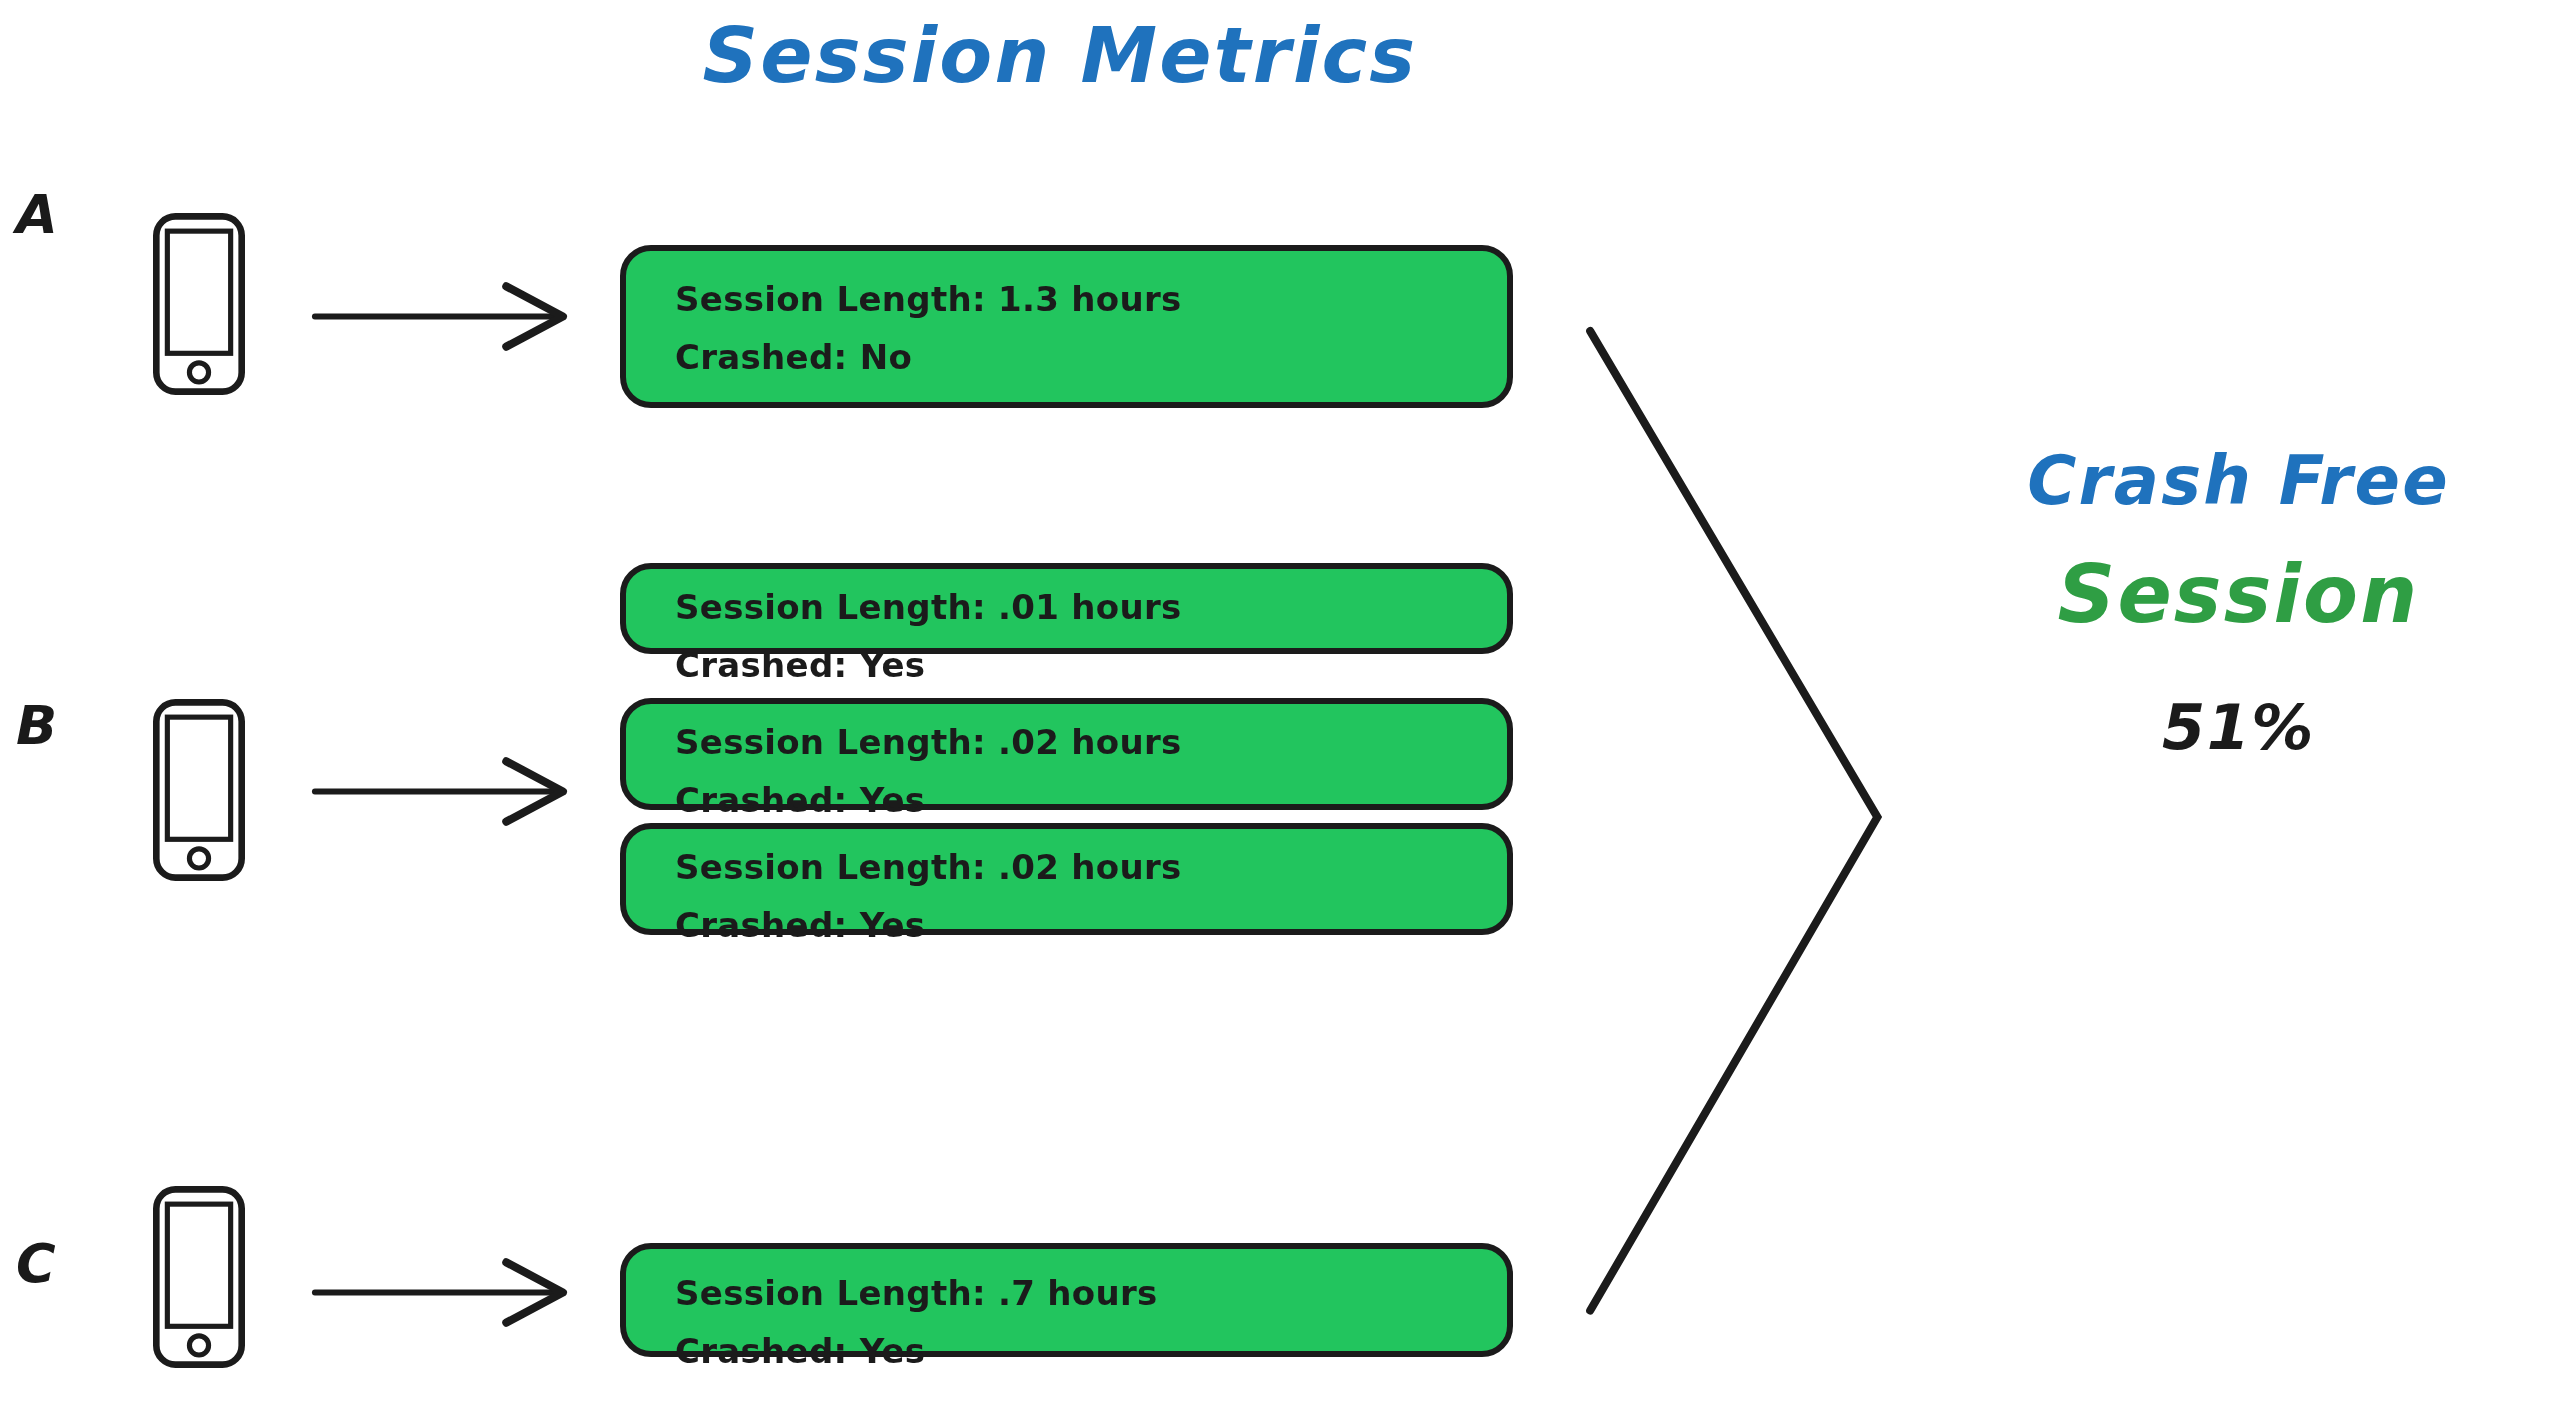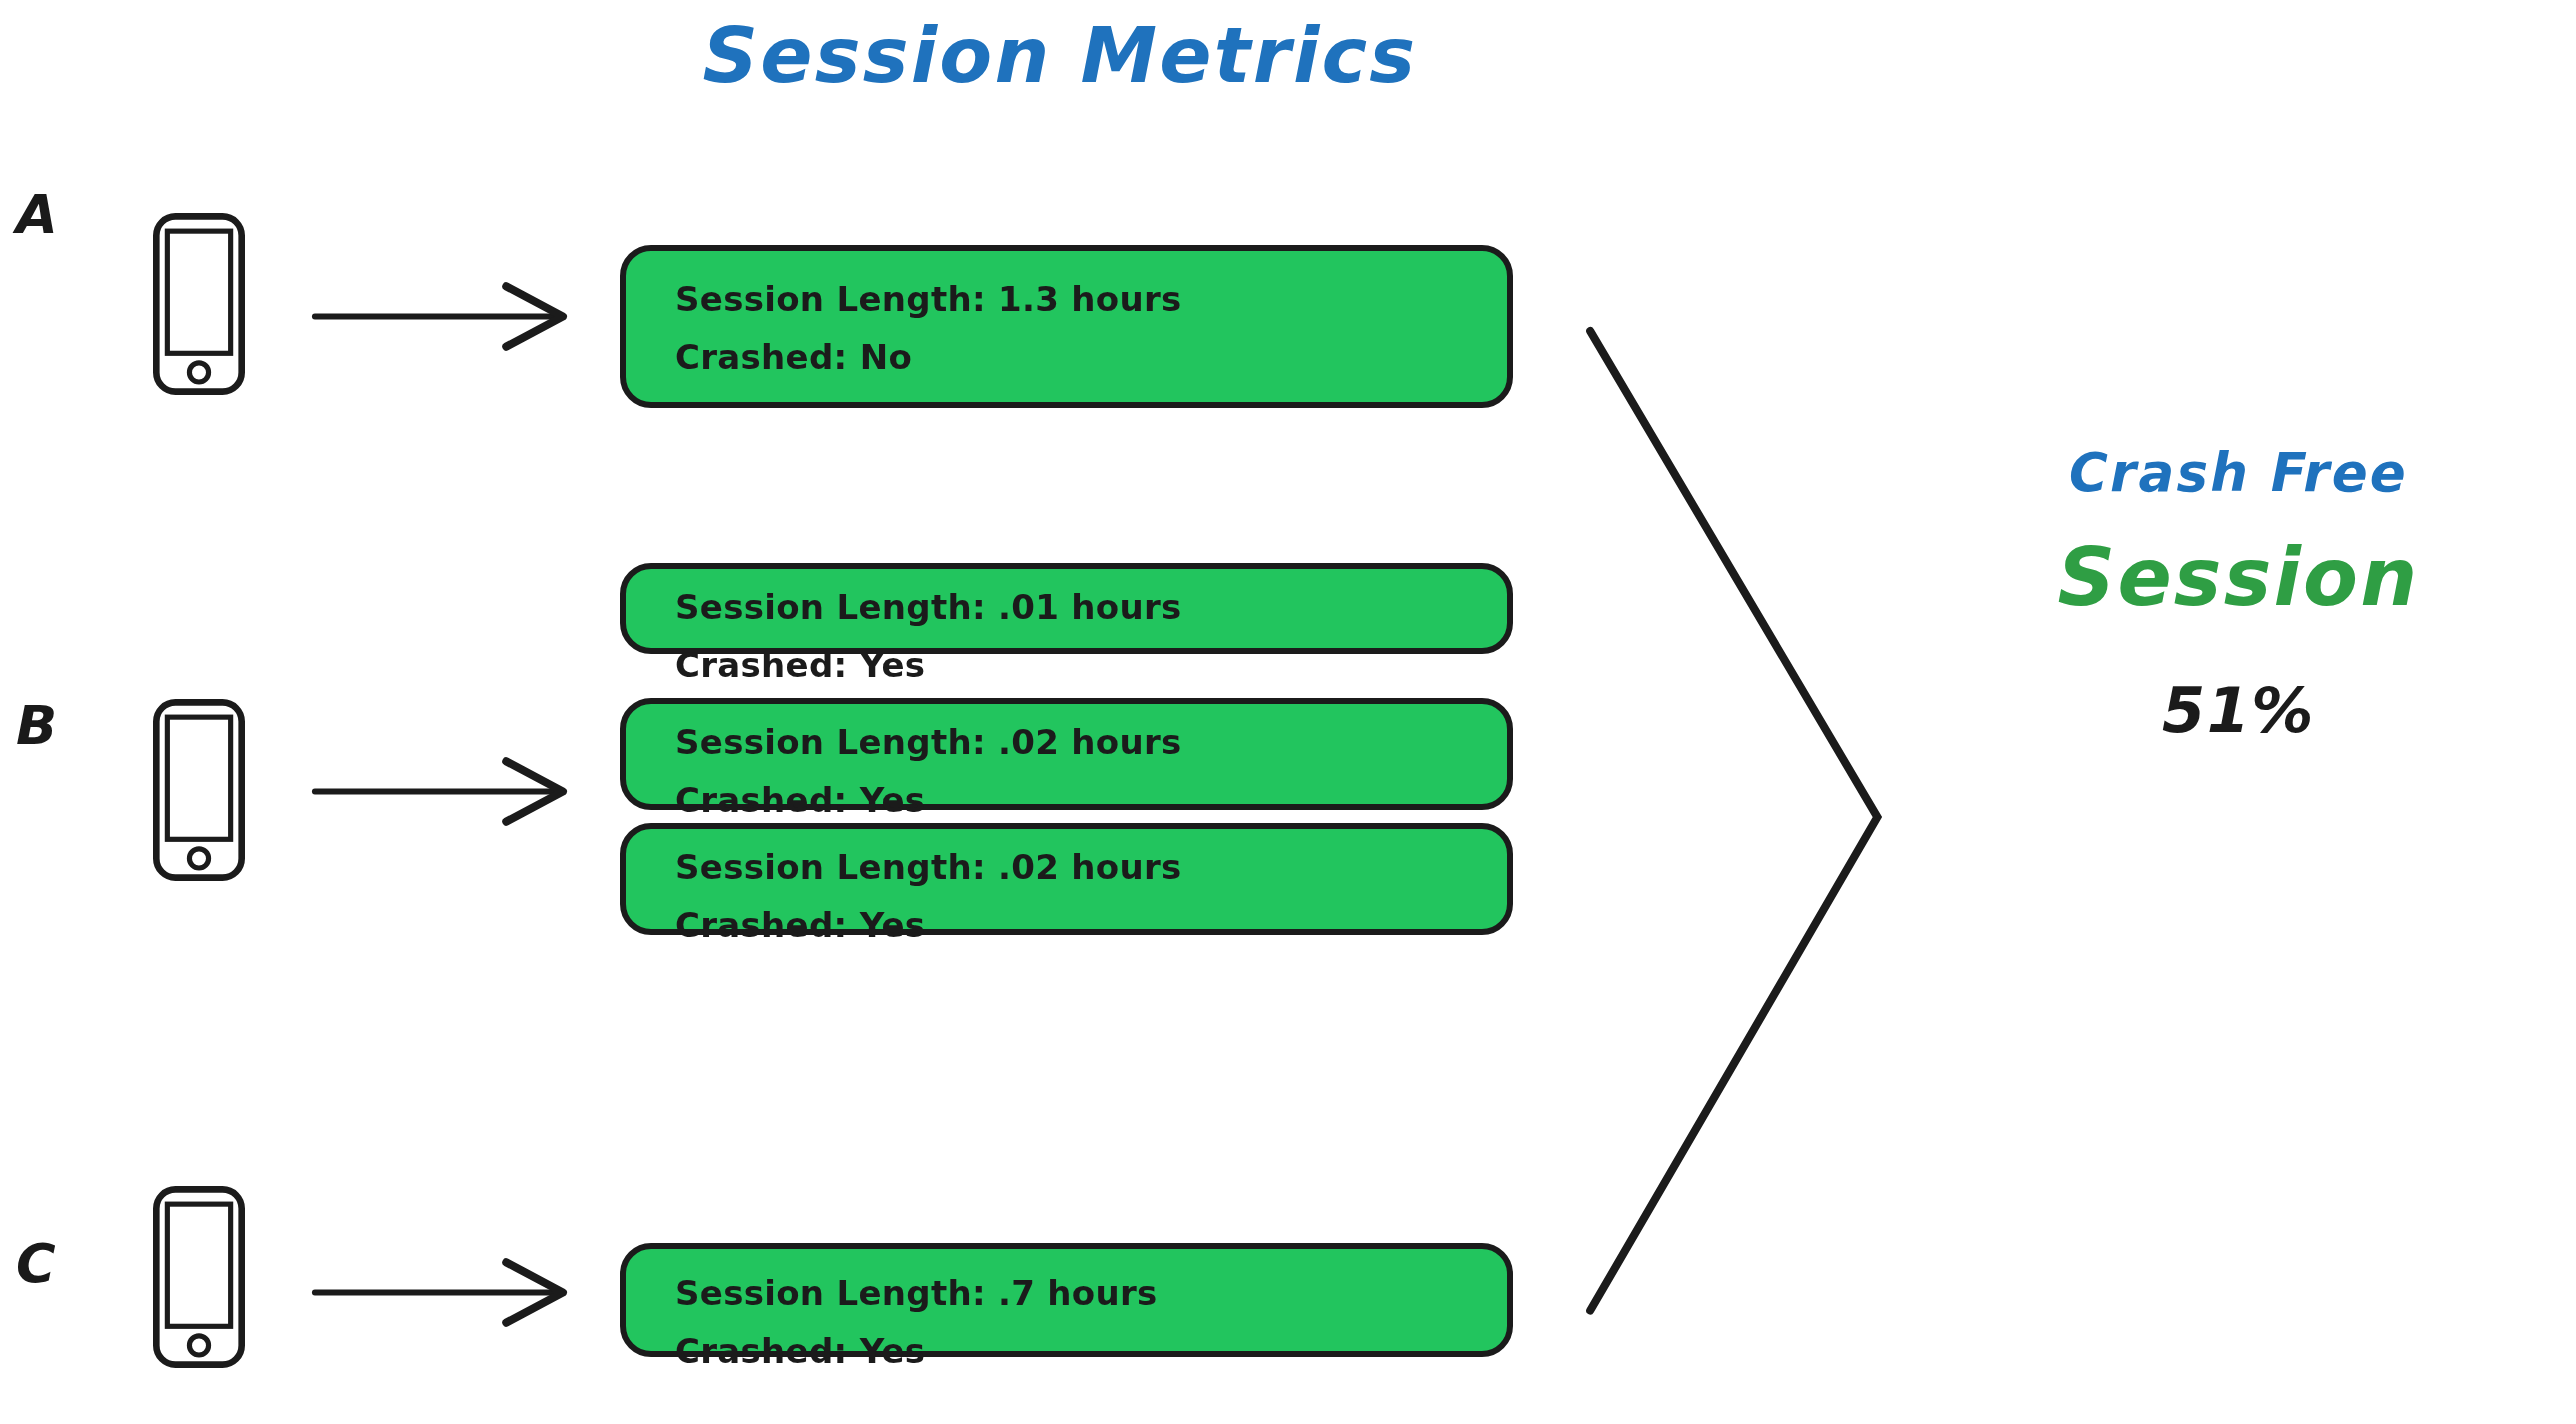--- a/index.html
+++ b/index.html
@@ -99,21 +99,21 @@
 
   
   #outcome {
     position: absolute;
     left: 1922px;
     top: 442px;
     width: 633px;
     text-align: center;
   }
   #outcome-line1 {
-    font-size: 53px;
+    font-size: 67px;
     line-height: 1.18;
     color: #1f72bd;
     font-weight: 700;
     font-style: italic;
     letter-spacing: 2.2px;
     white-space: nowrap;
   }
   #outcome-line2 {
     font-size: 80px;
     line-height: 1.18;

